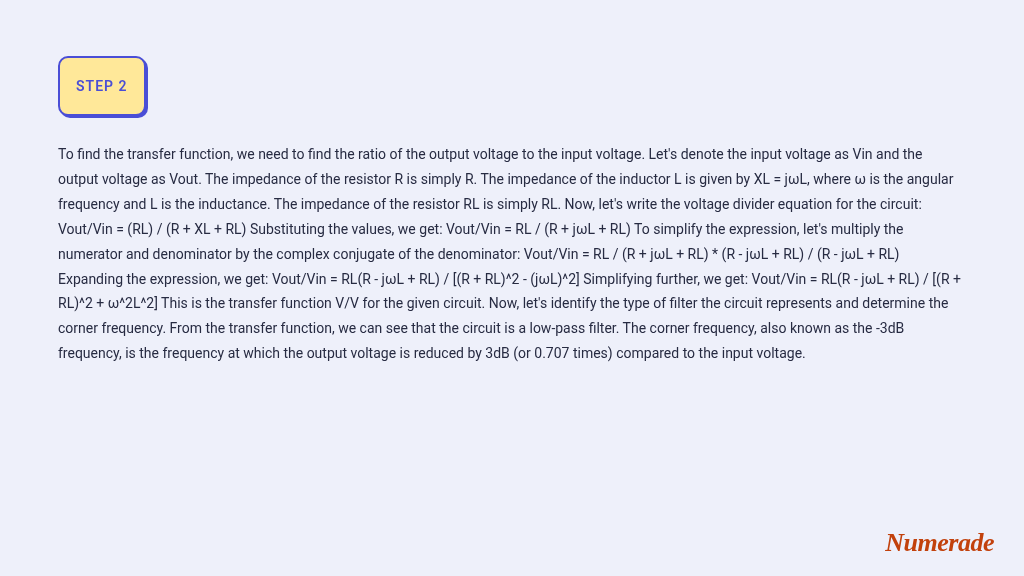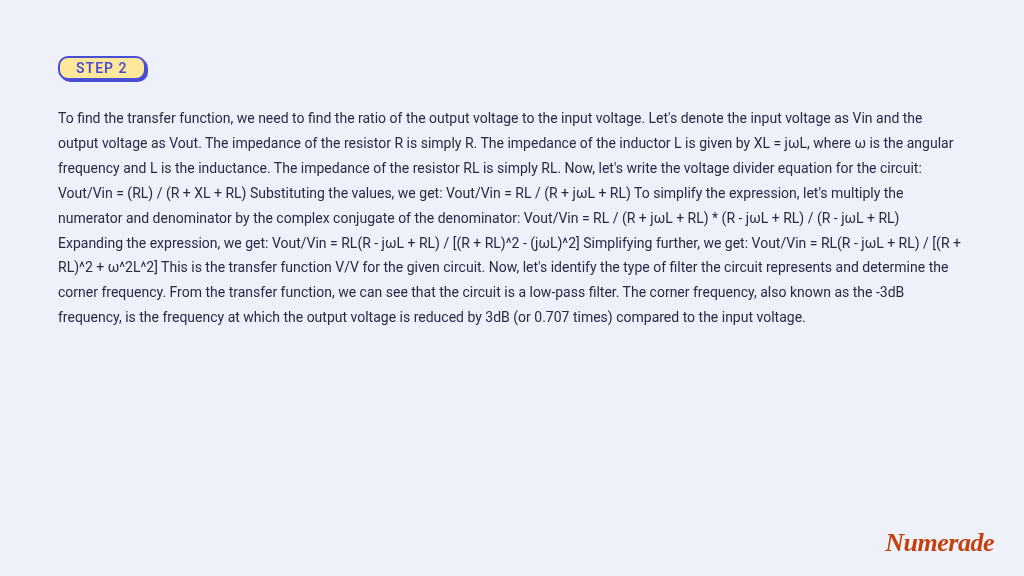--- a/index.html
+++ b/index.html
@@ -18,21 +18,21 @@
     .content-container {
       padding: 56px 58px 40px 58px;
     }
     .step-badge {
       display: inline-block;
       background-color: #ffe899;
       color: #4a4ed6;
       font-size: 14px;
       font-weight: 600;
       letter-spacing: 1px;
-      padding: 2px 16px;
+      padding: 20px 16px;
       border: 2px solid #4a4ed6;
       border-radius: 10px;
       margin-bottom: 26px;
       box-shadow: 2px 2px 0 0 #4a4ed6;
     }
     .explanation-text {
       color: #272b42;
       font-size: 14px;
       line-height: 1.78;
       font-weight: 400;

